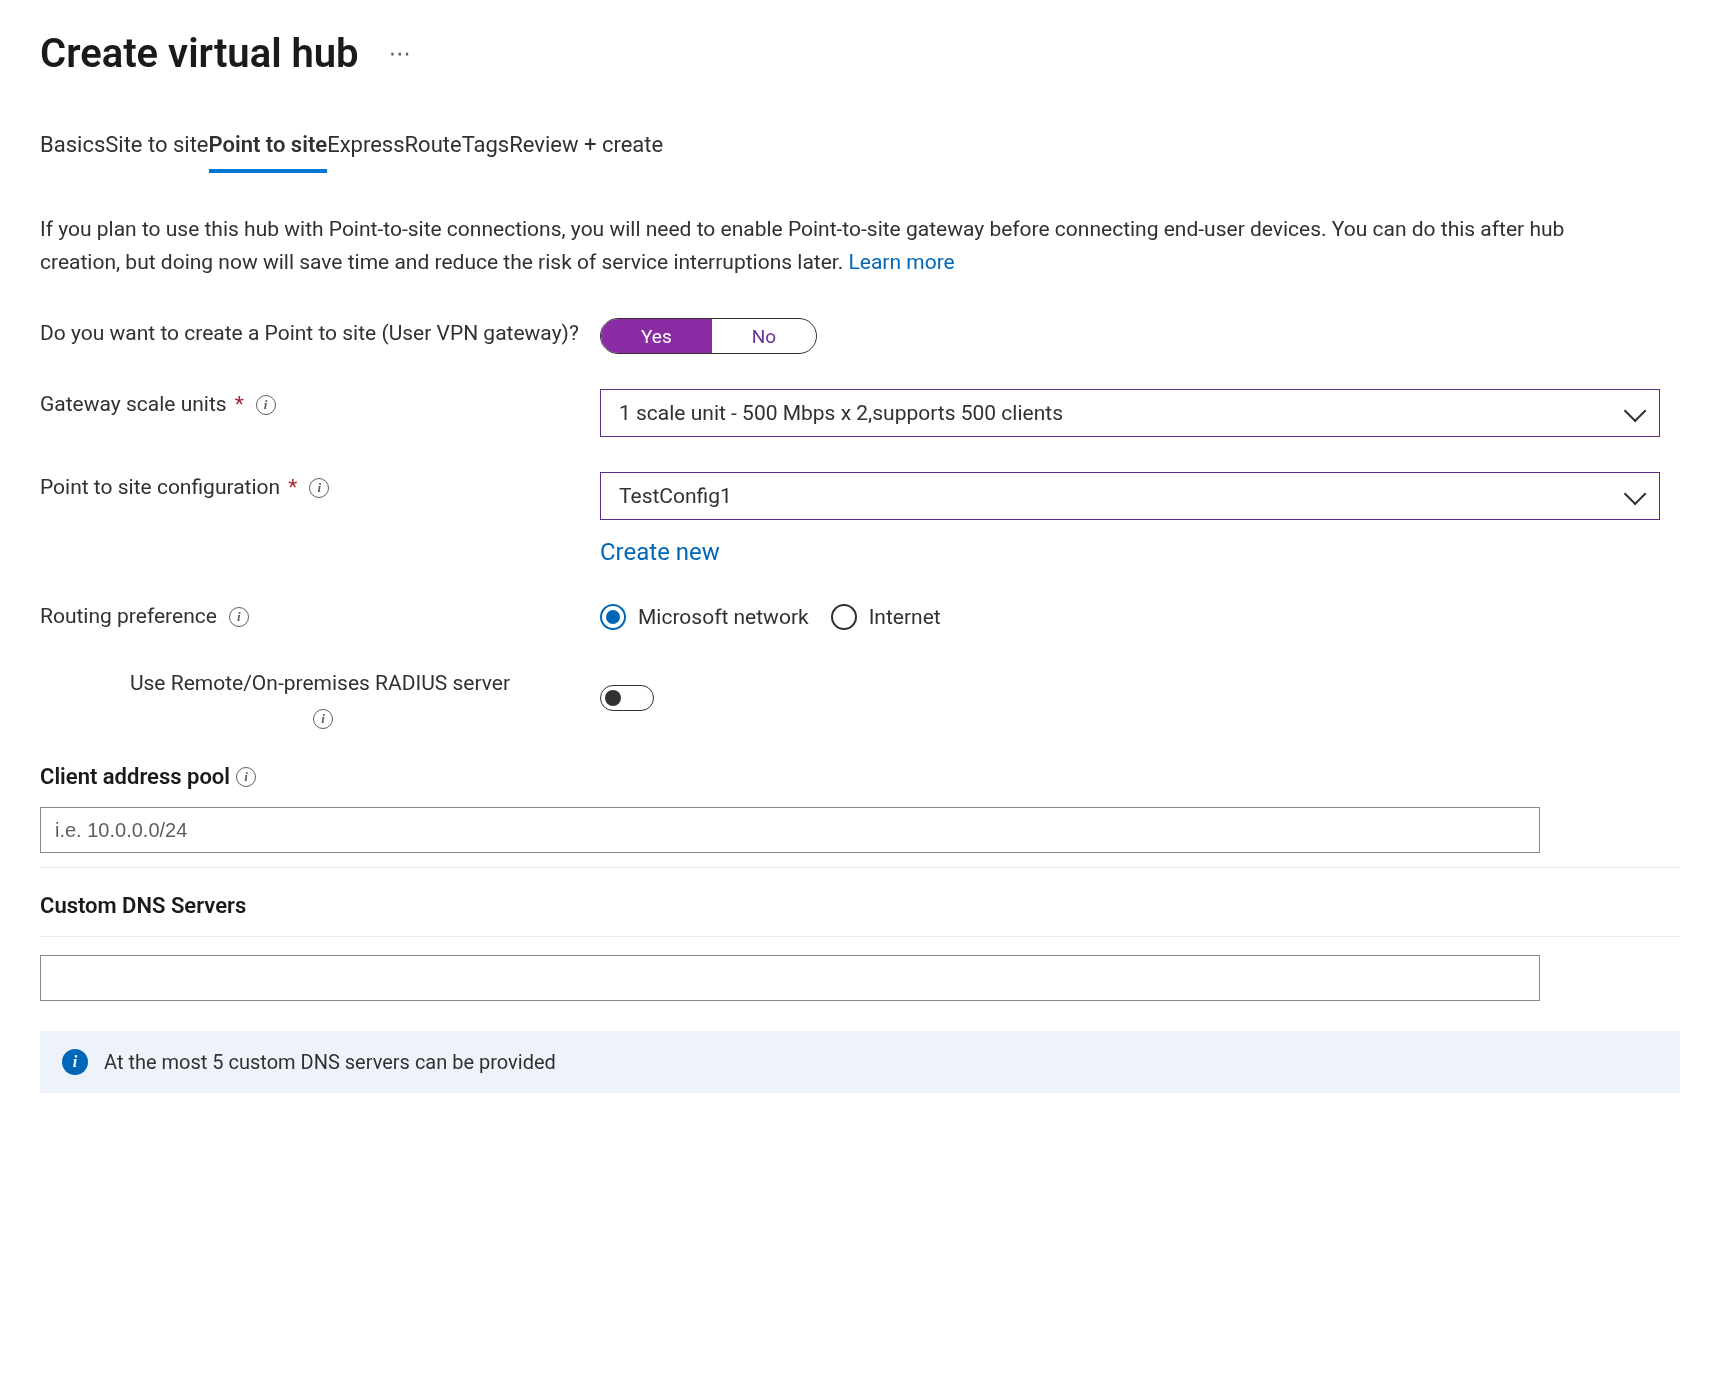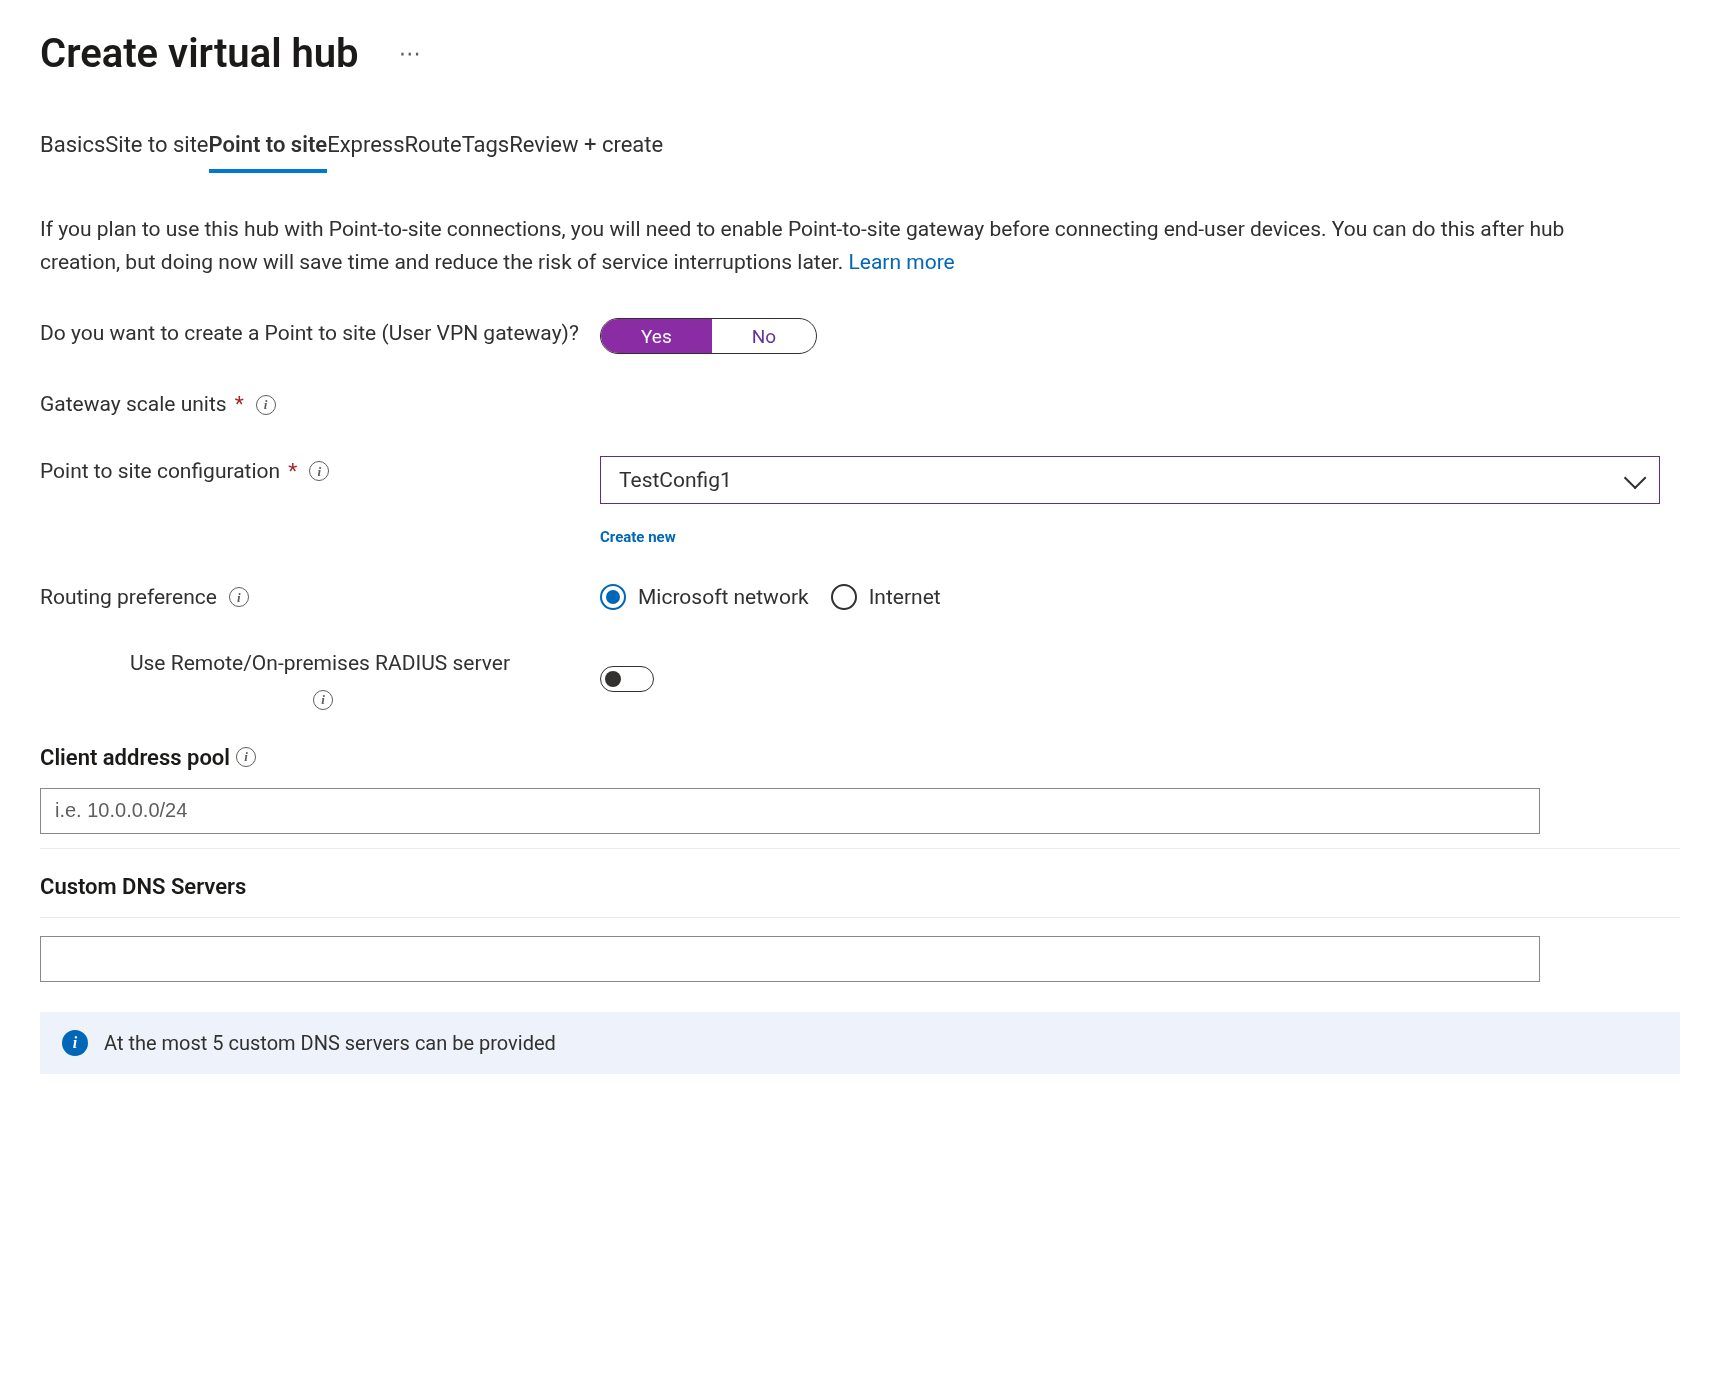--- a/index.html
+++ b/index.html
@@ -5,21 +5,21 @@
   * { box-sizing: border-box; margin: 0; padding: 0; }
   body {
     font-family: "Segoe UI", -apple-system, BlinkMacSystemFont, Roboto, "Helvetica Neue", sans-serif;
     background: #fff;
     color: #323130;
     padding: 30px 40px;
     font-size: 20px;
   }
 
   
-  .header-row { display: flex; align-items: center; gap: 40px; margin-bottom: 55px; }
+  .header-row { display: flex; align-items: center; gap: 30px; margin-bottom: 55px; }
   .page-title { font-size: 40px; font-weight: 600; color: #1b1a19; }
   .ellipsis { font-size: 22px; color: #605e5c; cursor: pointer; letter-spacing: 2px; }
 
   
   .tabs { display: flex; border-bottom: none; margin-bottom: 40px; }
   .tab { font-size: 22px; color: #323130; padding-bottom: 12px; cursor: pointer; }
   .tab.active { font-weight: 600; border-bottom: 4px solid #0078d4; }
 
   
   .intro { font-size: 21px; line-height: 1.55; color: #323130; margin-bottom: 40px; max-width: 1600px; }
@@ -57,21 +57,21 @@
     width: 100%; max-width: 1060px; height: 48px; border: 1px solid #5b2e87;
     display: flex; align-items: center; justify-content: space-between;
     padding: 0 18px; font-size: 21px; color: #323130; cursor: pointer;
     background:#fff;
   }
   .chevron {
     width: 16px; height: 16px; border-right: 2px solid #323130;
     border-bottom: 2px solid #323130; transform: rotate(45deg) translateY(-3px);
   }
 
-  .sublink { display:inline-block; color:#0067b8; font-size:15px; margin-top:24px; cursor:pointer;font-weight:bold; }
+  .sublink { display:inline-block; color:#0067b8; font-size:24px; margin-top:18px; cursor:pointer; }
 
   
   .radio-group { display: flex; gap: 22px; align-items: center; }
   .radio {
     display: flex; align-items: center; gap: 12px; cursor: pointer; font-size: 21px;
   }
   .radio-circle {
     width: 26px; height: 26px; border: 2px solid #323130; border-radius: 50%;
     display: flex; align-items: center; justify-content: center;
   }
@@ -153,20 +153,26 @@
         <div class="pill-opt">No</div>
       </div>
     </div>
   </div>
 
   <div class="form-row">
     <div class="label-col">
       <span>Gateway scale units</span>
       <span class="req">*</span>
       <span class="info-icon"></span>
+    </div>
+    <div class="control-col">
+      <div class="dropdown">
+        <span>1 scale unit - 500 Mbps x 2,supports 500 clients</span>
+        <span class="chevron"></span>
+      </div>
     </div>
   </div>
 
   <div class="form-row">
     <div class="label-col">
       <span>Point to site configuration</span>
       <span class="req">*</span>
       <span class="info-icon"></span>
     </div>
     <div class="control-col">

